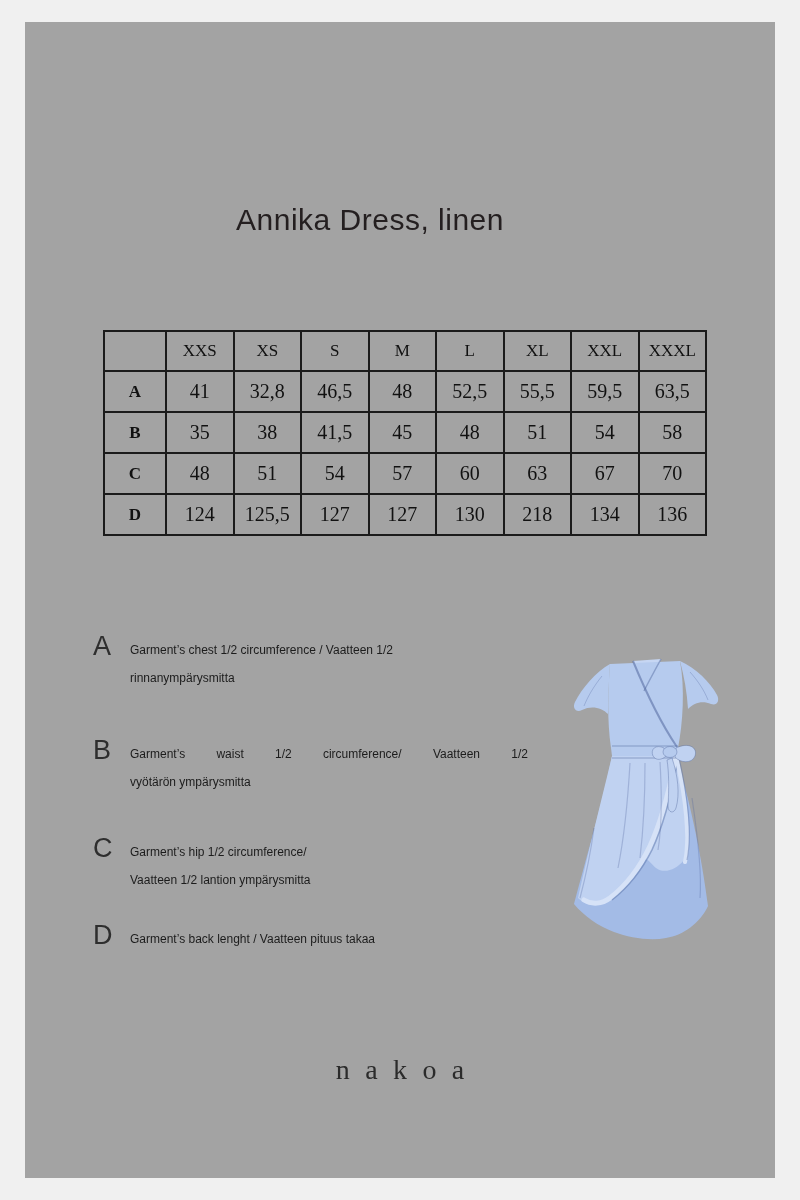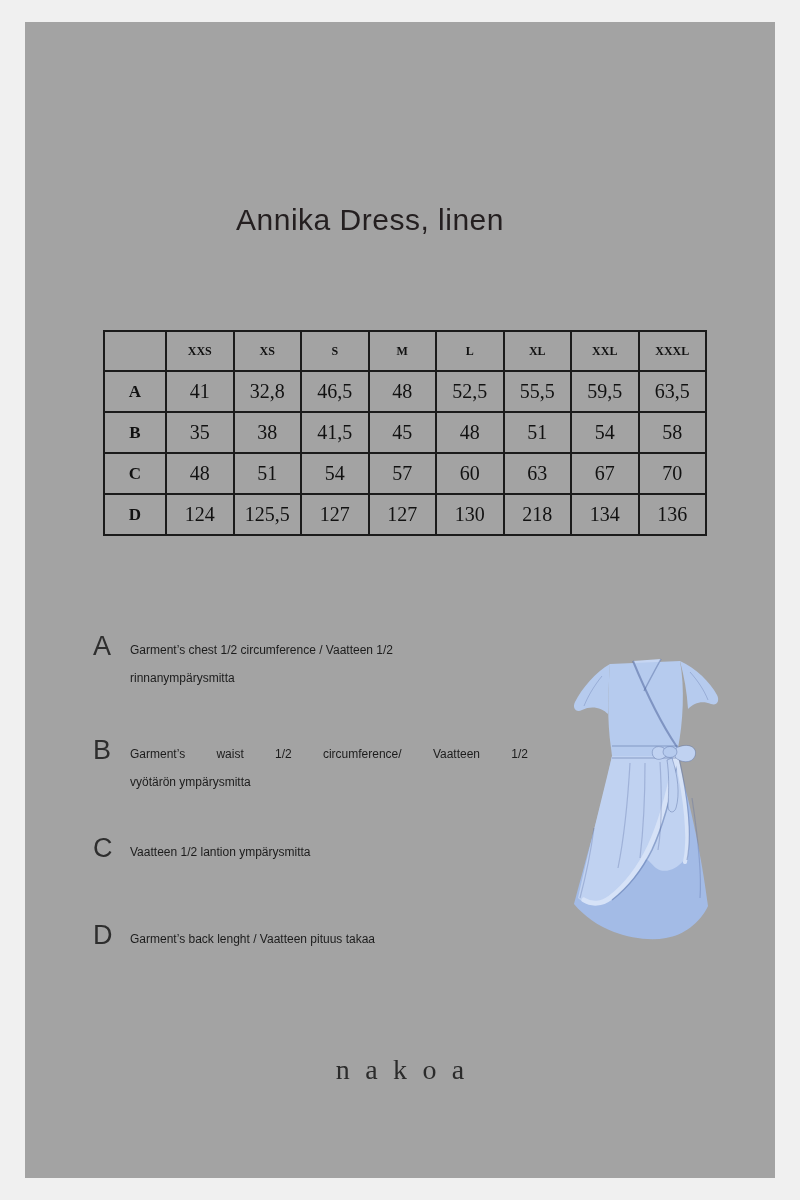--- a/index.html
+++ b/index.html
@@ -30,21 +30,21 @@
     font-family: "Liberation Serif", serif;
     color: #111;
   }
   table.size-chart th, table.size-chart td {
     border: 2px solid #1b1b1b;
     text-align: center; vertical-align: middle;
     padding: 0;
   }
   table.size-chart thead tr { height: 40px; }
   table.size-chart tbody tr { height: 41px; }
-  table.size-chart th { font-size: 12px; font-weight: bold; }
+  table.size-chart th { font-size: 17px; font-weight: normal; }
   table.size-chart td.row-label { font-size: 17px; font-weight: bold; }
   table.size-chart td { font-size: 20px; font-weight: normal; }
   .legend-row {
     position: absolute; left: 68px;
     display: flex; align-items: flex-start;
   }
   .legend-letter {
     width: 37px; flex: 0 0 37px;
     font-size: 27px; font-weight: 400; color: #2e2e2e;
     margin-top: -5px; letter-spacing: 1px;
@@ -169,20 +169,21 @@
     <div class="legend-letter">B</div>
     <div class="legend-text">
       <div class="legend-line justified">Garment’s waist 1/2 circumference/ Vaatteen 1/2</div>
       <div class="legend-line">vyötärön ympärysmitta</div>
     </div>
   </div>
 
   <div class="legend-row legend-c">
     <div class="legend-letter">C</div>
     <div class="legend-text">
+      <div class="legend-line">Garment’s hip 1/2 circumference/</div>
       <div class="legend-line">Vaatteen 1/2 lantion ympärysmitta</div>
     </div>
   </div>
 
   <div class="legend-row legend-d">
     <div class="legend-letter">D</div>
     <div class="legend-text">
       <div class="legend-line">Garment’s back lenght / Vaatteen pituus takaa</div>
     </div>
   </div>

